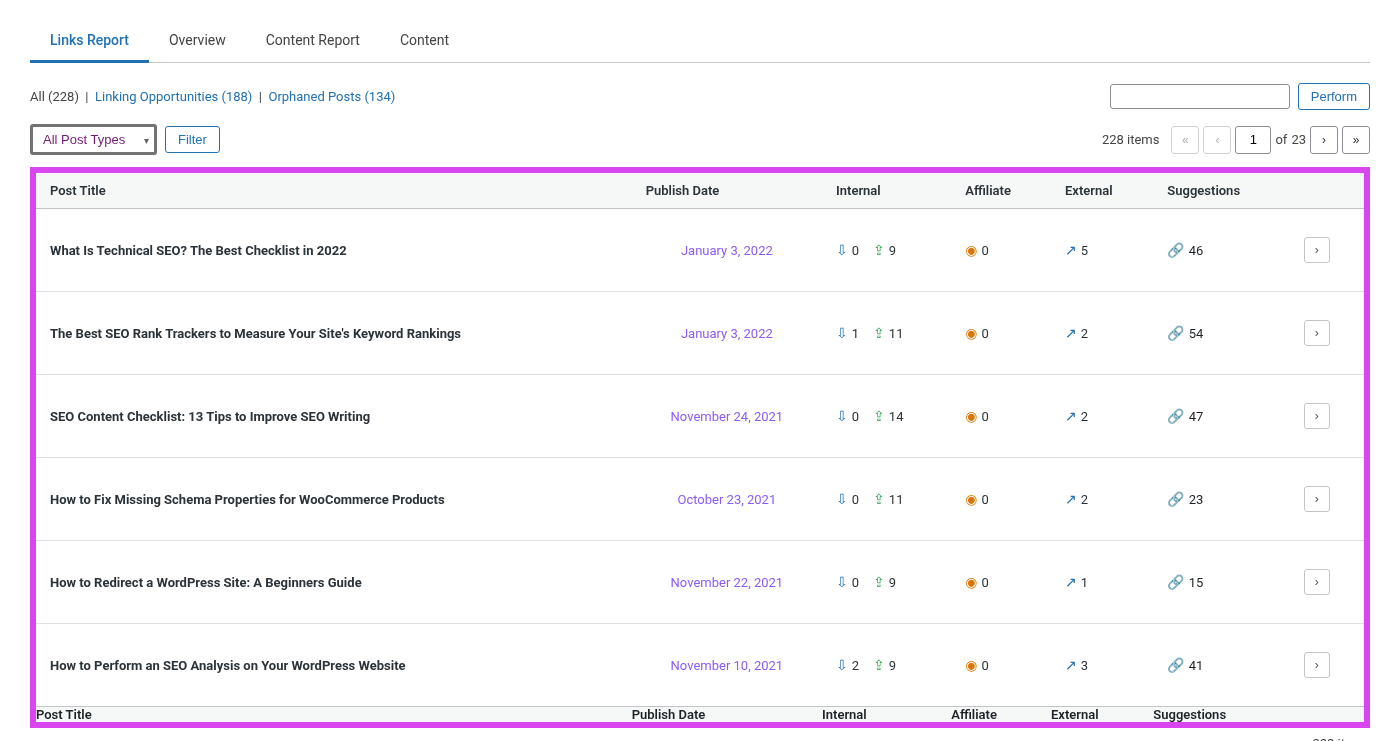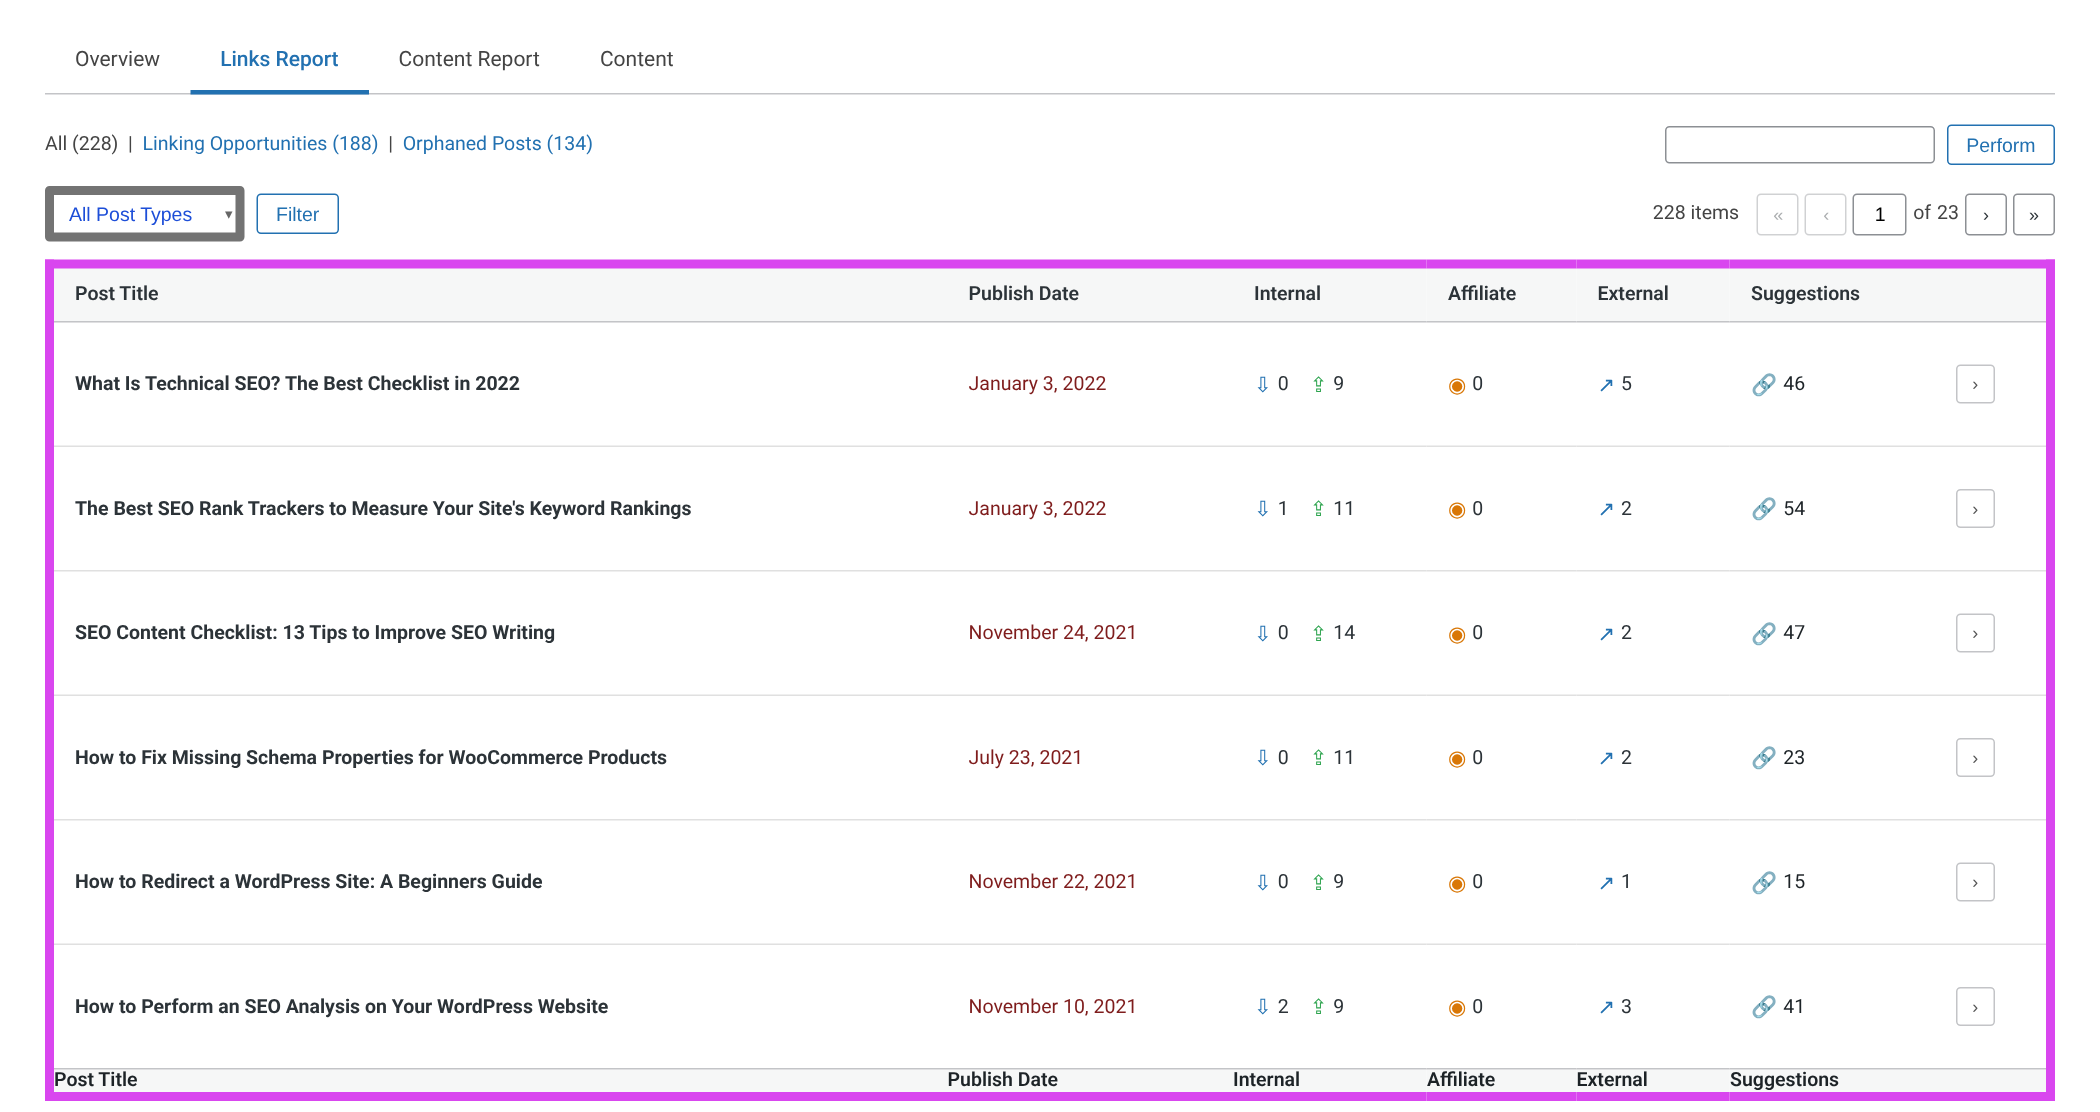--- a/index.html
+++ b/index.html
@@ -95,27 +95,27 @@
       align-items: center;
       gap: 8px;
     }
     .select-wrapper {
       position: relative;
       display: inline-block;
     }
     .post-type-select {
       appearance: none;
       -webkit-appearance: none;
-      border: 6px solid #737373;
+      border: 3px solid #737373;
       padding: 5px 28px 5px 10px;
       font-size: 13px;
       border-radius: 3px;
       background: #fff;
       cursor: pointer;
-      color: #1d4ed8;
+      color: #701a75;
       outline: none;
     }
     .select-arrow {
       position: absolute;
       right: 8px;
       top: 50%;
       transform: translateY(-50%);
       pointer-events: none;
       color: #666;
       font-size: 10px;
@@ -187,22 +187,23 @@
       padding: 28px 14px;
       vertical-align: middle;
       font-size: 13px;
     }
     .post-title-cell {
       font-weight: 700;
       color: #2c3338;
       font-size: 13px;
     }
     .date-cell {
-      color: #7f1d1d;
+      color: #8b5cf6;
       white-space: nowrap;
+      text-align: center;
     }
     .metric-group {
       display: flex;
       align-items: center;
       gap: 14px;
     }
     .metric-item {
       display: flex;
       align-items: center;
       gap: 4px;
@@ -248,22 +249,22 @@
       align-items: center;
       gap: 4px;
     }
   </style>
 </head>
 <body>
 
 <div class="page-wrapper">
 
   <div class="tabs">
+    <a class="tab active">Links Report</a>
     <a class="tab">Overview</a>
-    <a class="tab active">Links Report</a>
     <a class="tab">Content Report</a>
     <a class="tab">Content</a>
   </div>
 
   <div class="filter-bar">
     <div class="filter-links">
       <span>All (228)</span>
       &nbsp;|&nbsp;
       <a href="#">Linking Opportunities (188)</a>
       &nbsp;|&nbsp;
@@ -418,21 +419,21 @@
         <span class="metric-icon icon-link">🔗</span>
         47
       </div>
     </td>
     <td>
       <button class="row-arrow-btn">›</button>
     </td>
   </tr>
         <tr>
     <td class="post-title-cell">How to Fix Missing Schema Properties for WooCommerce Products</td>
-    <td class="date-cell">July 23, 2021</td>
+    <td class="date-cell">October 23, 2021</td>
     <td colspan="2">
       <div class="metric-group">
         <span class="metric-item">
           <span class="metric-icon icon-internal-in">⇩</span>
           0
         </span>
         <span class="metric-item">
           <span class="metric-icon icon-internal-out">⇪</span>
           11
         </span>

